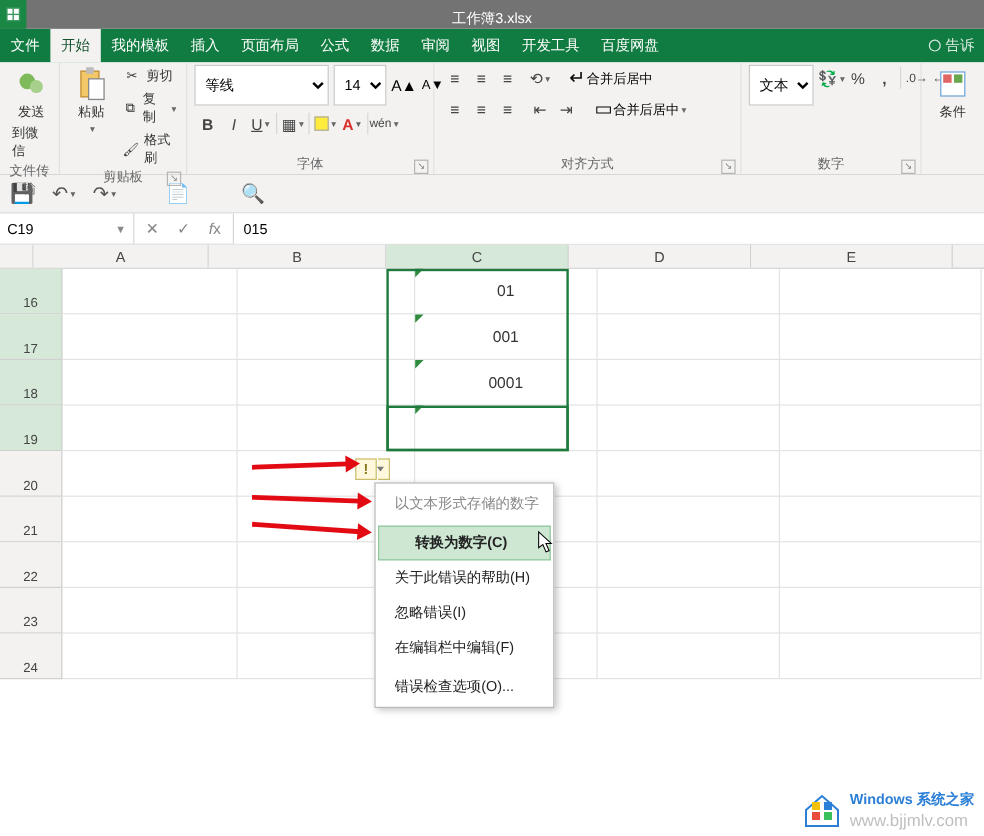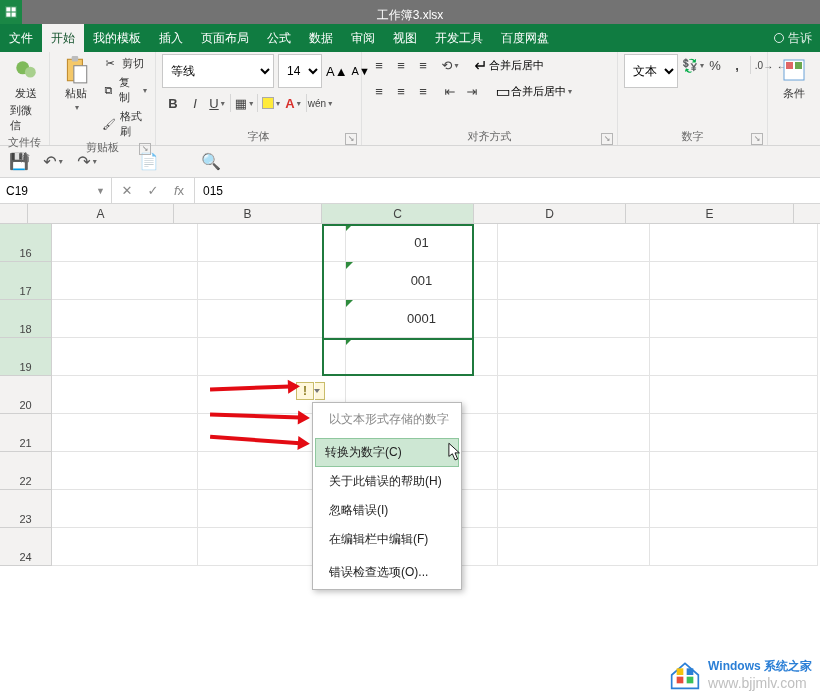--- a/index.html
+++ b/index.html
@@ -64,21 +64,21 @@
 
   .smart-tag { position:absolute; width:18px; height:18px; background:#fff8dc; border:1px solid #c9bc6a; display:flex; align-items:center; justify-content:center;}
   .smart-tag::after{content:"";width:0;height:0;border-left:3px solid transparent;border-right:3px solid transparent;border-top:4px solid #777;position:absolute;right:-7px;}
   .smart-tag .exc{ font-weight:bold; color:#8a7a1f; font-size:12px;}
   .smart-tag-dd { position:absolute; left:18px; top:-1px; width:10px; height:18px; border:1px solid #c9bc6a; border-left:none; background:#fff8dc;}
 
   
   .ctx { position:absolute; background:#fff; border:1px solid #b8b8b8; box-shadow:2px 2px 6px rgba(0,0,0,.25); font-size:12px; color:#222; padding:2px;}
   .ctx-item { padding:6px 14px; white-space:nowrap; }
   .ctx-item.title { color:#888; }
-  .ctx-item.hov { background:#cde7d3; border:1px solid #8fc79e; padding:5px 9px;}
+  .ctx-item.hov { background:#cde7d3; border:1px solid #8fc79e; padding:5px 30px;font-weight:bold;}
   .ctx-sep-space { height:4px;}
 
   .cursor { position:absolute; width:14px; height:20px; }
 
   .arrow { position:absolute; height:4px; background:#e30b13;}
   .arrow::after{content:"";position:absolute;right:-10px;top:-5px;width:0;height:0;border-top:7px solid transparent;border-bottom:7px solid transparent;border-left:12px solid #e30b13;}
 
   .watermark { position:absolute; right:8px; bottom:6px; display:flex; align-items:center; gap:6px; font-size:12px; }
   .watermark .main { color:#2b7fd6; font-weight:bold;}
   .watermark .sub { color:#bfbfbf; font-size:14px;}

